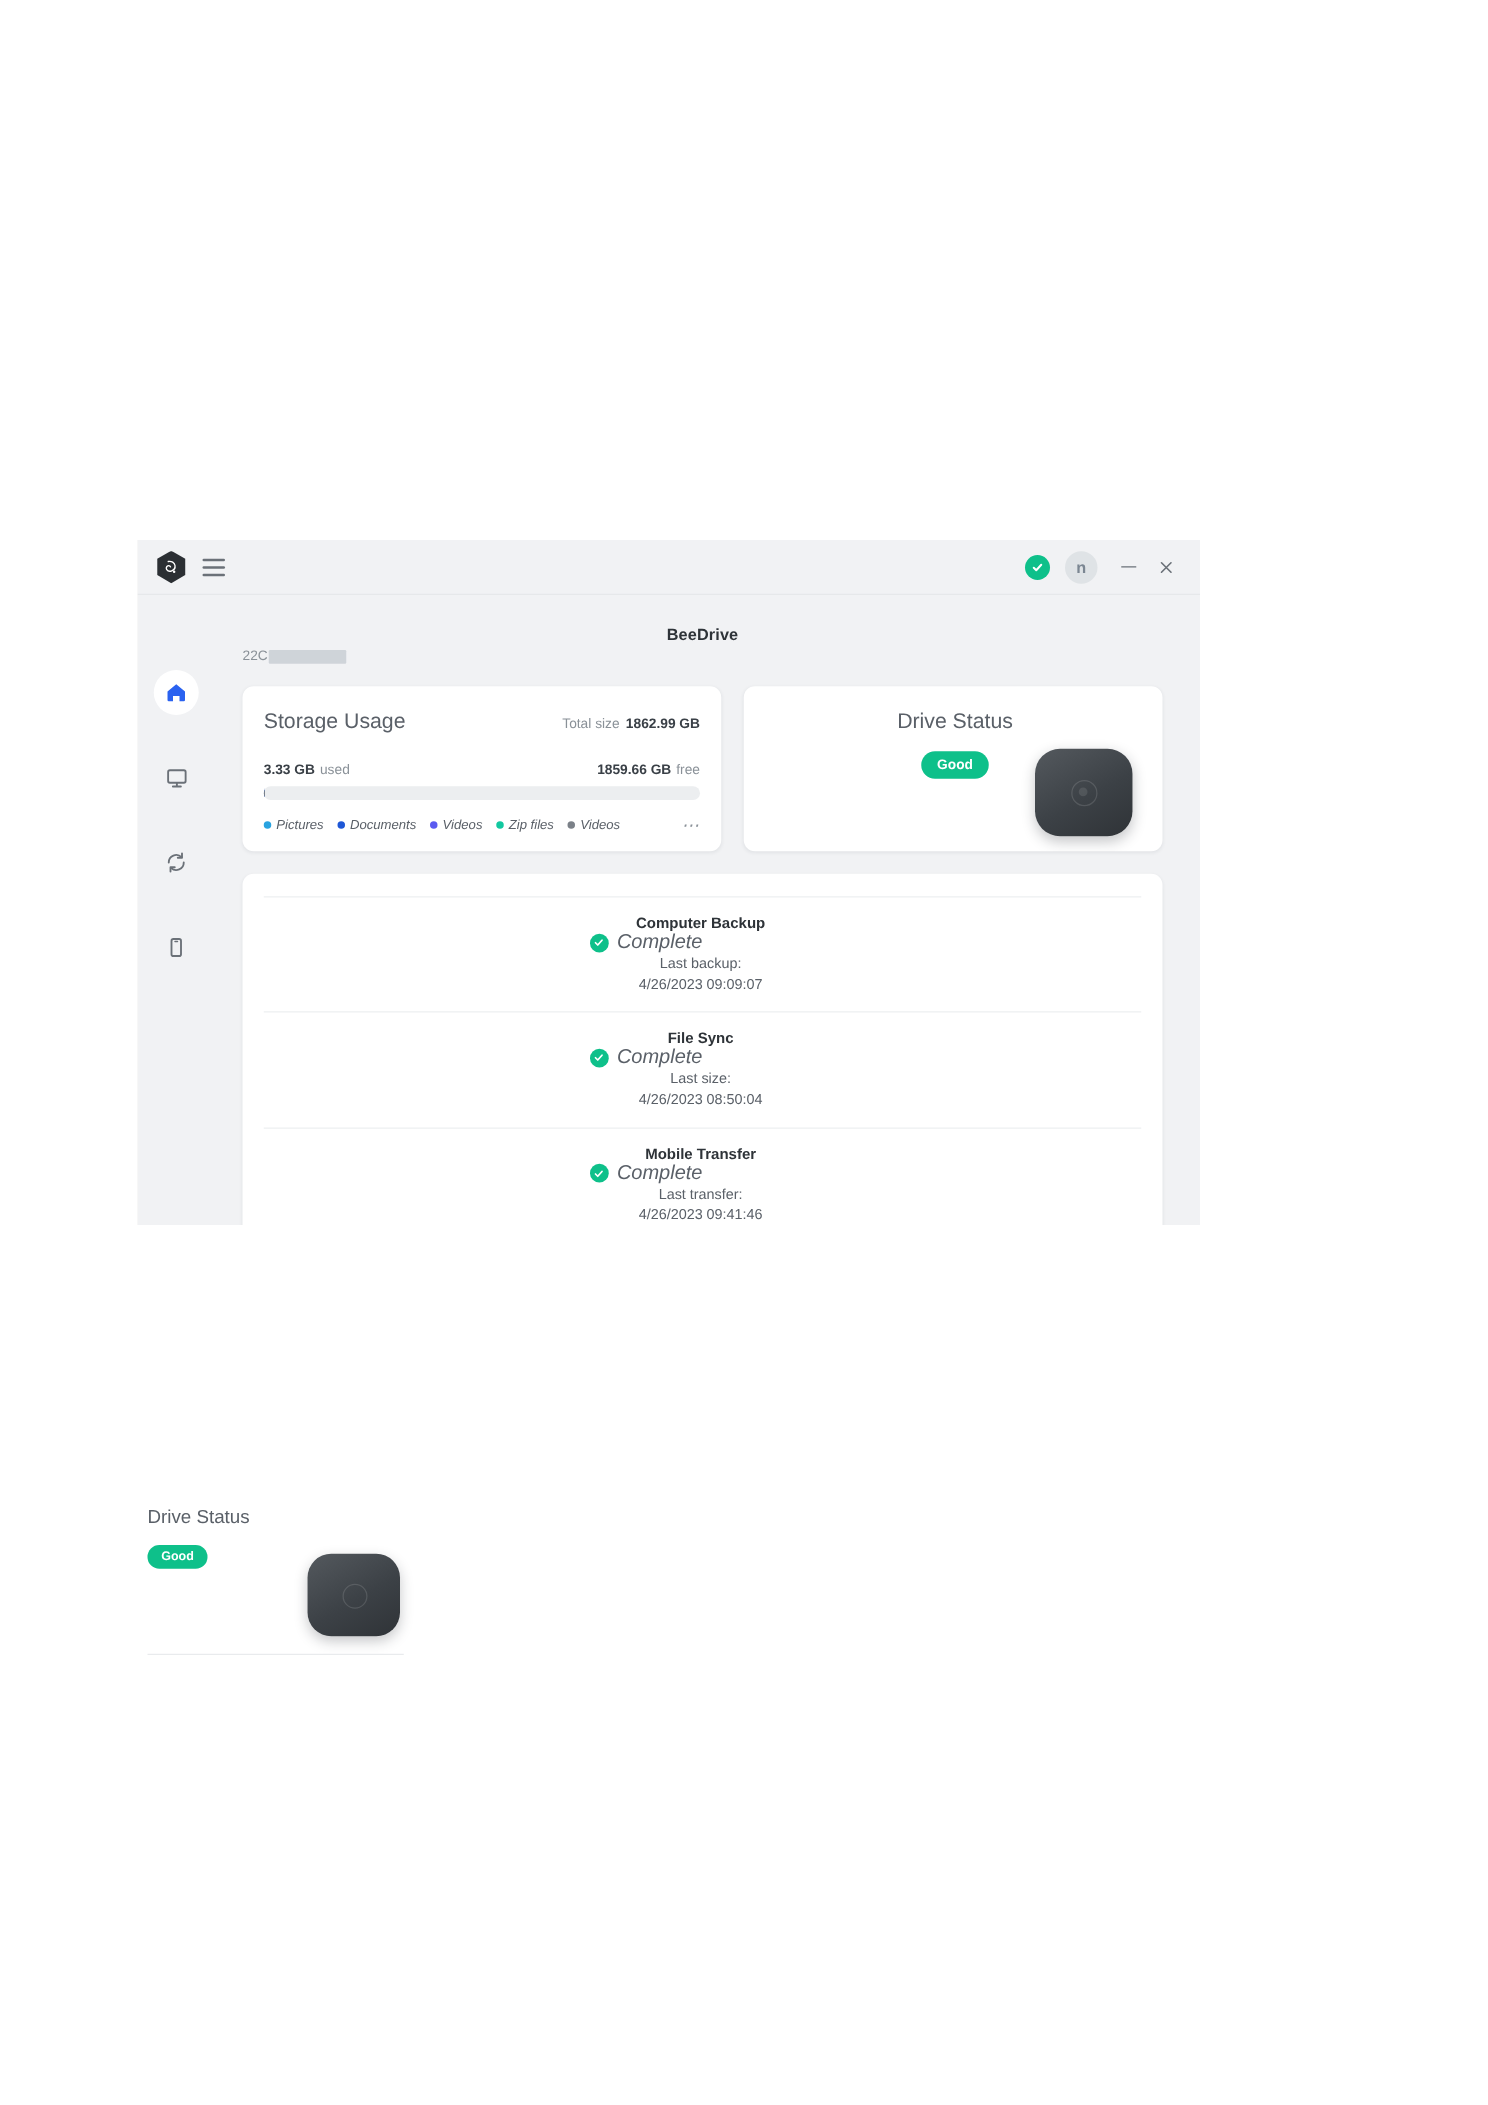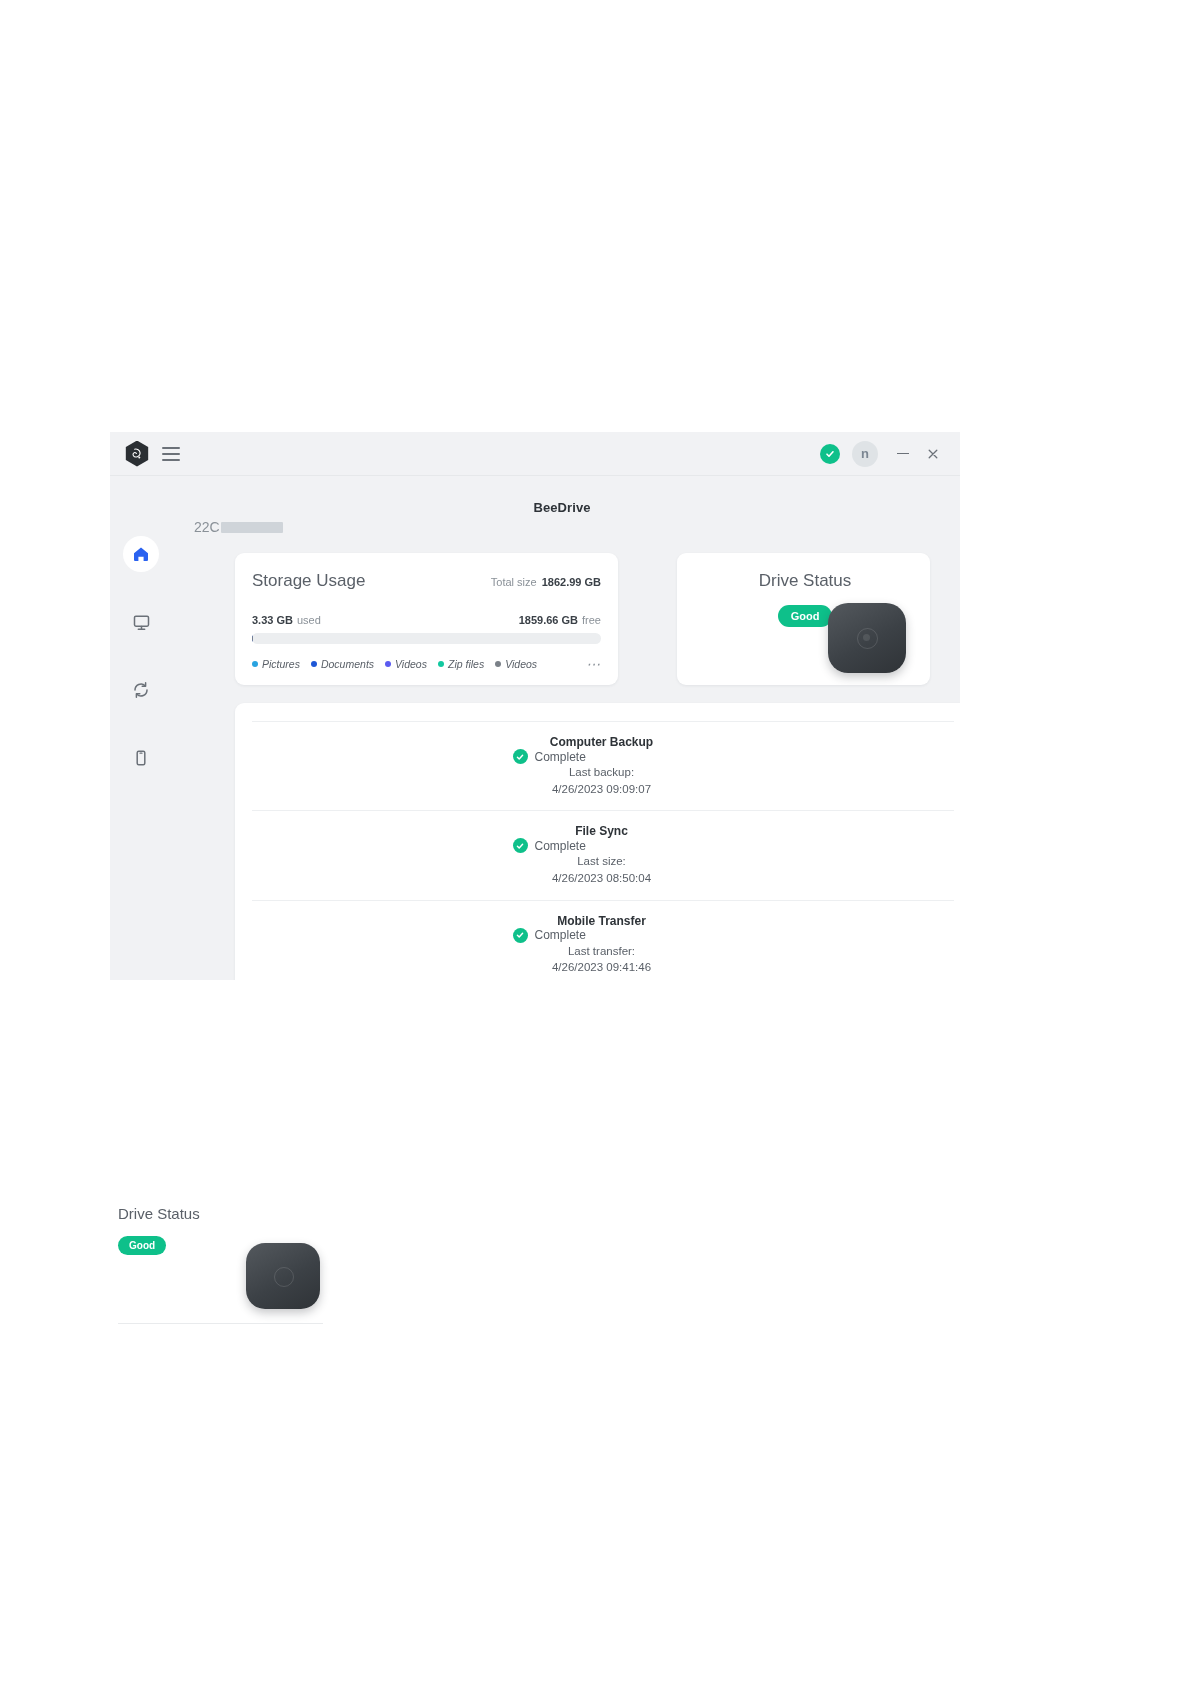--- a/index.html
+++ b/index.html
@@ -84,31 +84,30 @@
     display:flex; align-items:center; justify-content:center;
     cursor:pointer; color:#6b7178;
   }
   .nav-item.active { background:#ffffff; color:#2a62f0; }
   .nav-item svg { display:block; }
 
   
   .content { flex: 1; padding: 24px 30px 0 22px; overflow: hidden; }
   .dev-name { font-size: 13px; font-weight: 700; color:#2e3338; letter-spacing:.1px; }
   .dev-id-row { display:flex; align-items:center; margin-top: 4px; }
-  .dev-id { font-size: 14px; color:#8a9198; }
+  .dev-id { font-size: 11px; color:#8a9198; }
   .dev-id-mask {
     display:inline-block; width: 62px; height: 11px;
     background: #cfd4d9; margin-left: 1px; border-radius: 1px;
   }
 
   .cards-row { display:flex; gap: 18px; margin-top: 18px; }
   .card {
     background:#fff; border-radius: 9px;
     box-shadow: 0 1px 3px rgba(30,40,60,.07);
-    margin-left: 41px;
   }
   .card-storage { width: 383px; padding: 18px 17px 14px 17px; }
   .card-drive { flex:1; padding: 18px 17px 14px 20px; position:relative; overflow:hidden; }
 
   .card-title { font-size: 17px; color:#5a6068; font-weight: 400; }
   .storage-head { display:flex; align-items:baseline; justify-content:space-between; }
   .total-size { font-size: 11px; color:#8a9198; }
   .total-size b { color:#3a4047; font-size: 11px; margin-left: 5px; }
 
   .usage-line {
@@ -163,21 +162,21 @@
     padding: 13px 3px 13px 0;
     flex-direction: column;
   }
   .act-name { width: 175px; font-size: 12px; font-weight:700; color:#2e3338; flex:none; }
   .act-status { width: 178px; display:flex; align-items:center; flex:none; }
   .act-status .chk {
     width:15px; height:15px; border-radius:50%; background:#0ec08a;
     display:flex; align-items:center; justify-content:center; margin-right:7px; flex:none;
   }
   .act-status .chk svg { display:block; }
-  .act-status span { font-size:12px; color:#5a6068; }
+  .act-status span { font-size:16px; color:#5a6068;font-style:italic; }
   .act-time { font-size: 11.5px; color:#5a6068; line-height: 1.45; }
 
   
   .crop {
     position:absolute; left: 118px; top: 1205px;
     width: 210px; height: 120px;
   }
   .crop-title { font-size: 15px; color:#5a6068; }
   .crop-badge {
     display:inline-block; margin-top: 14px;

